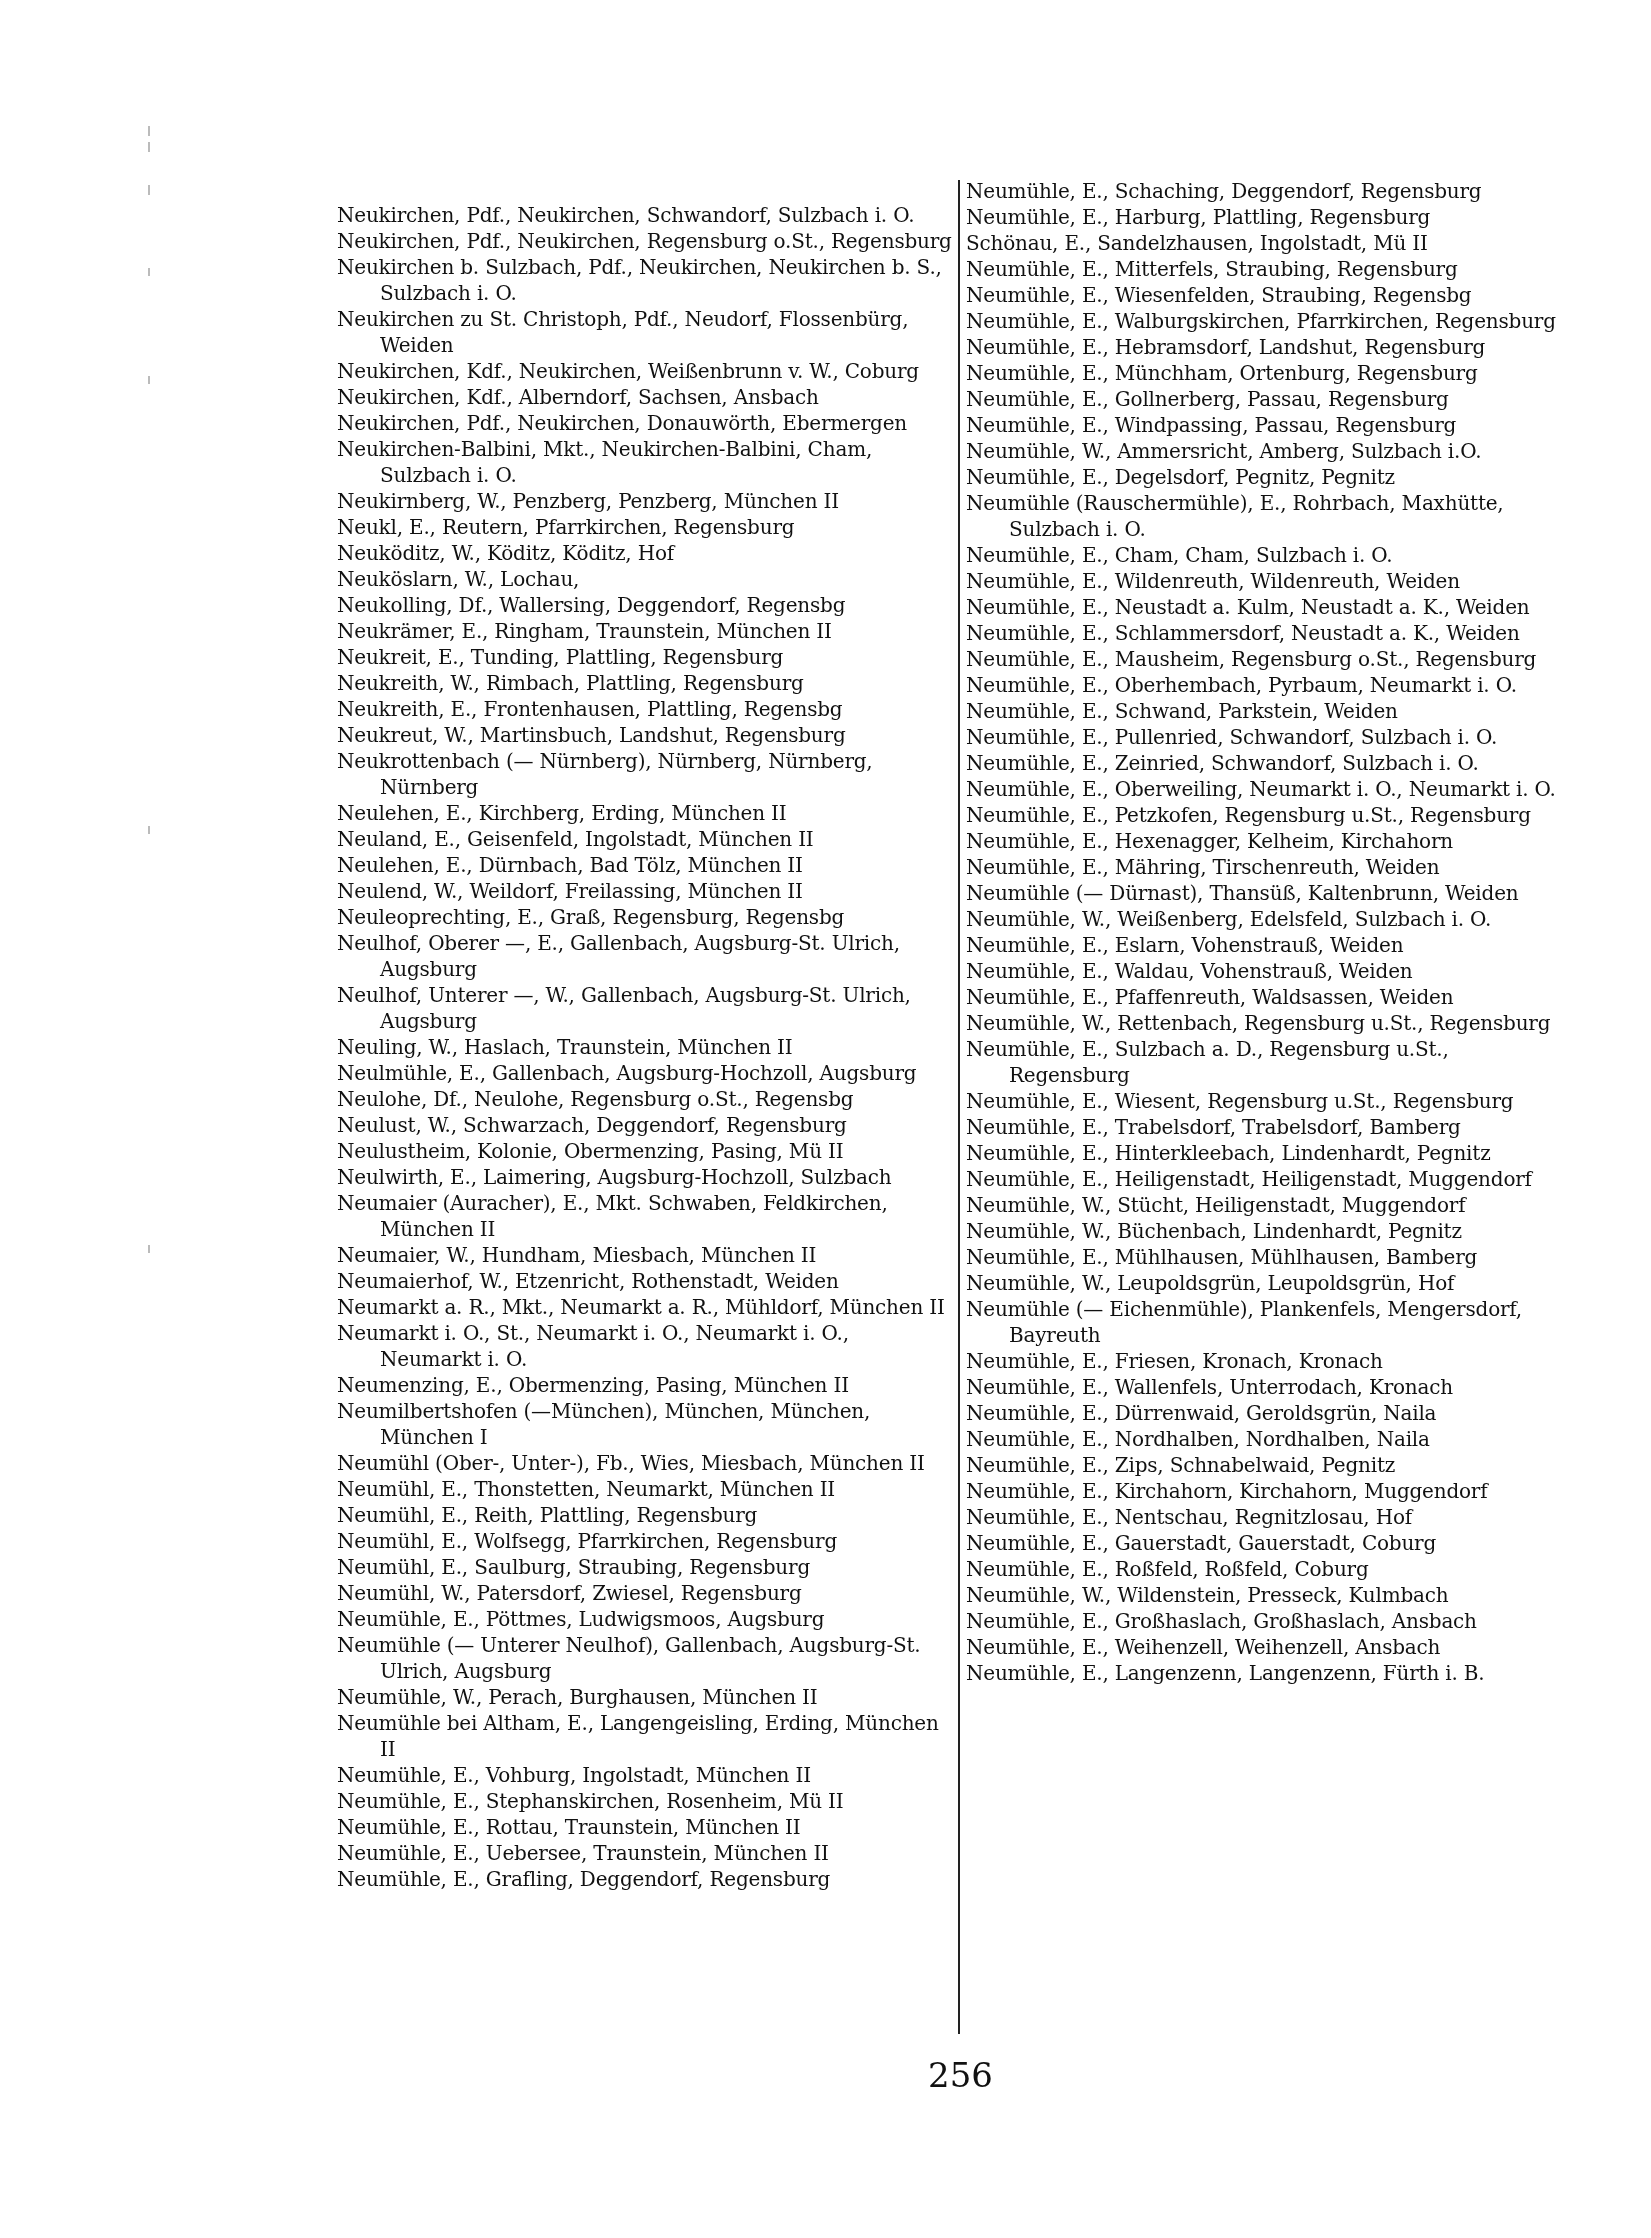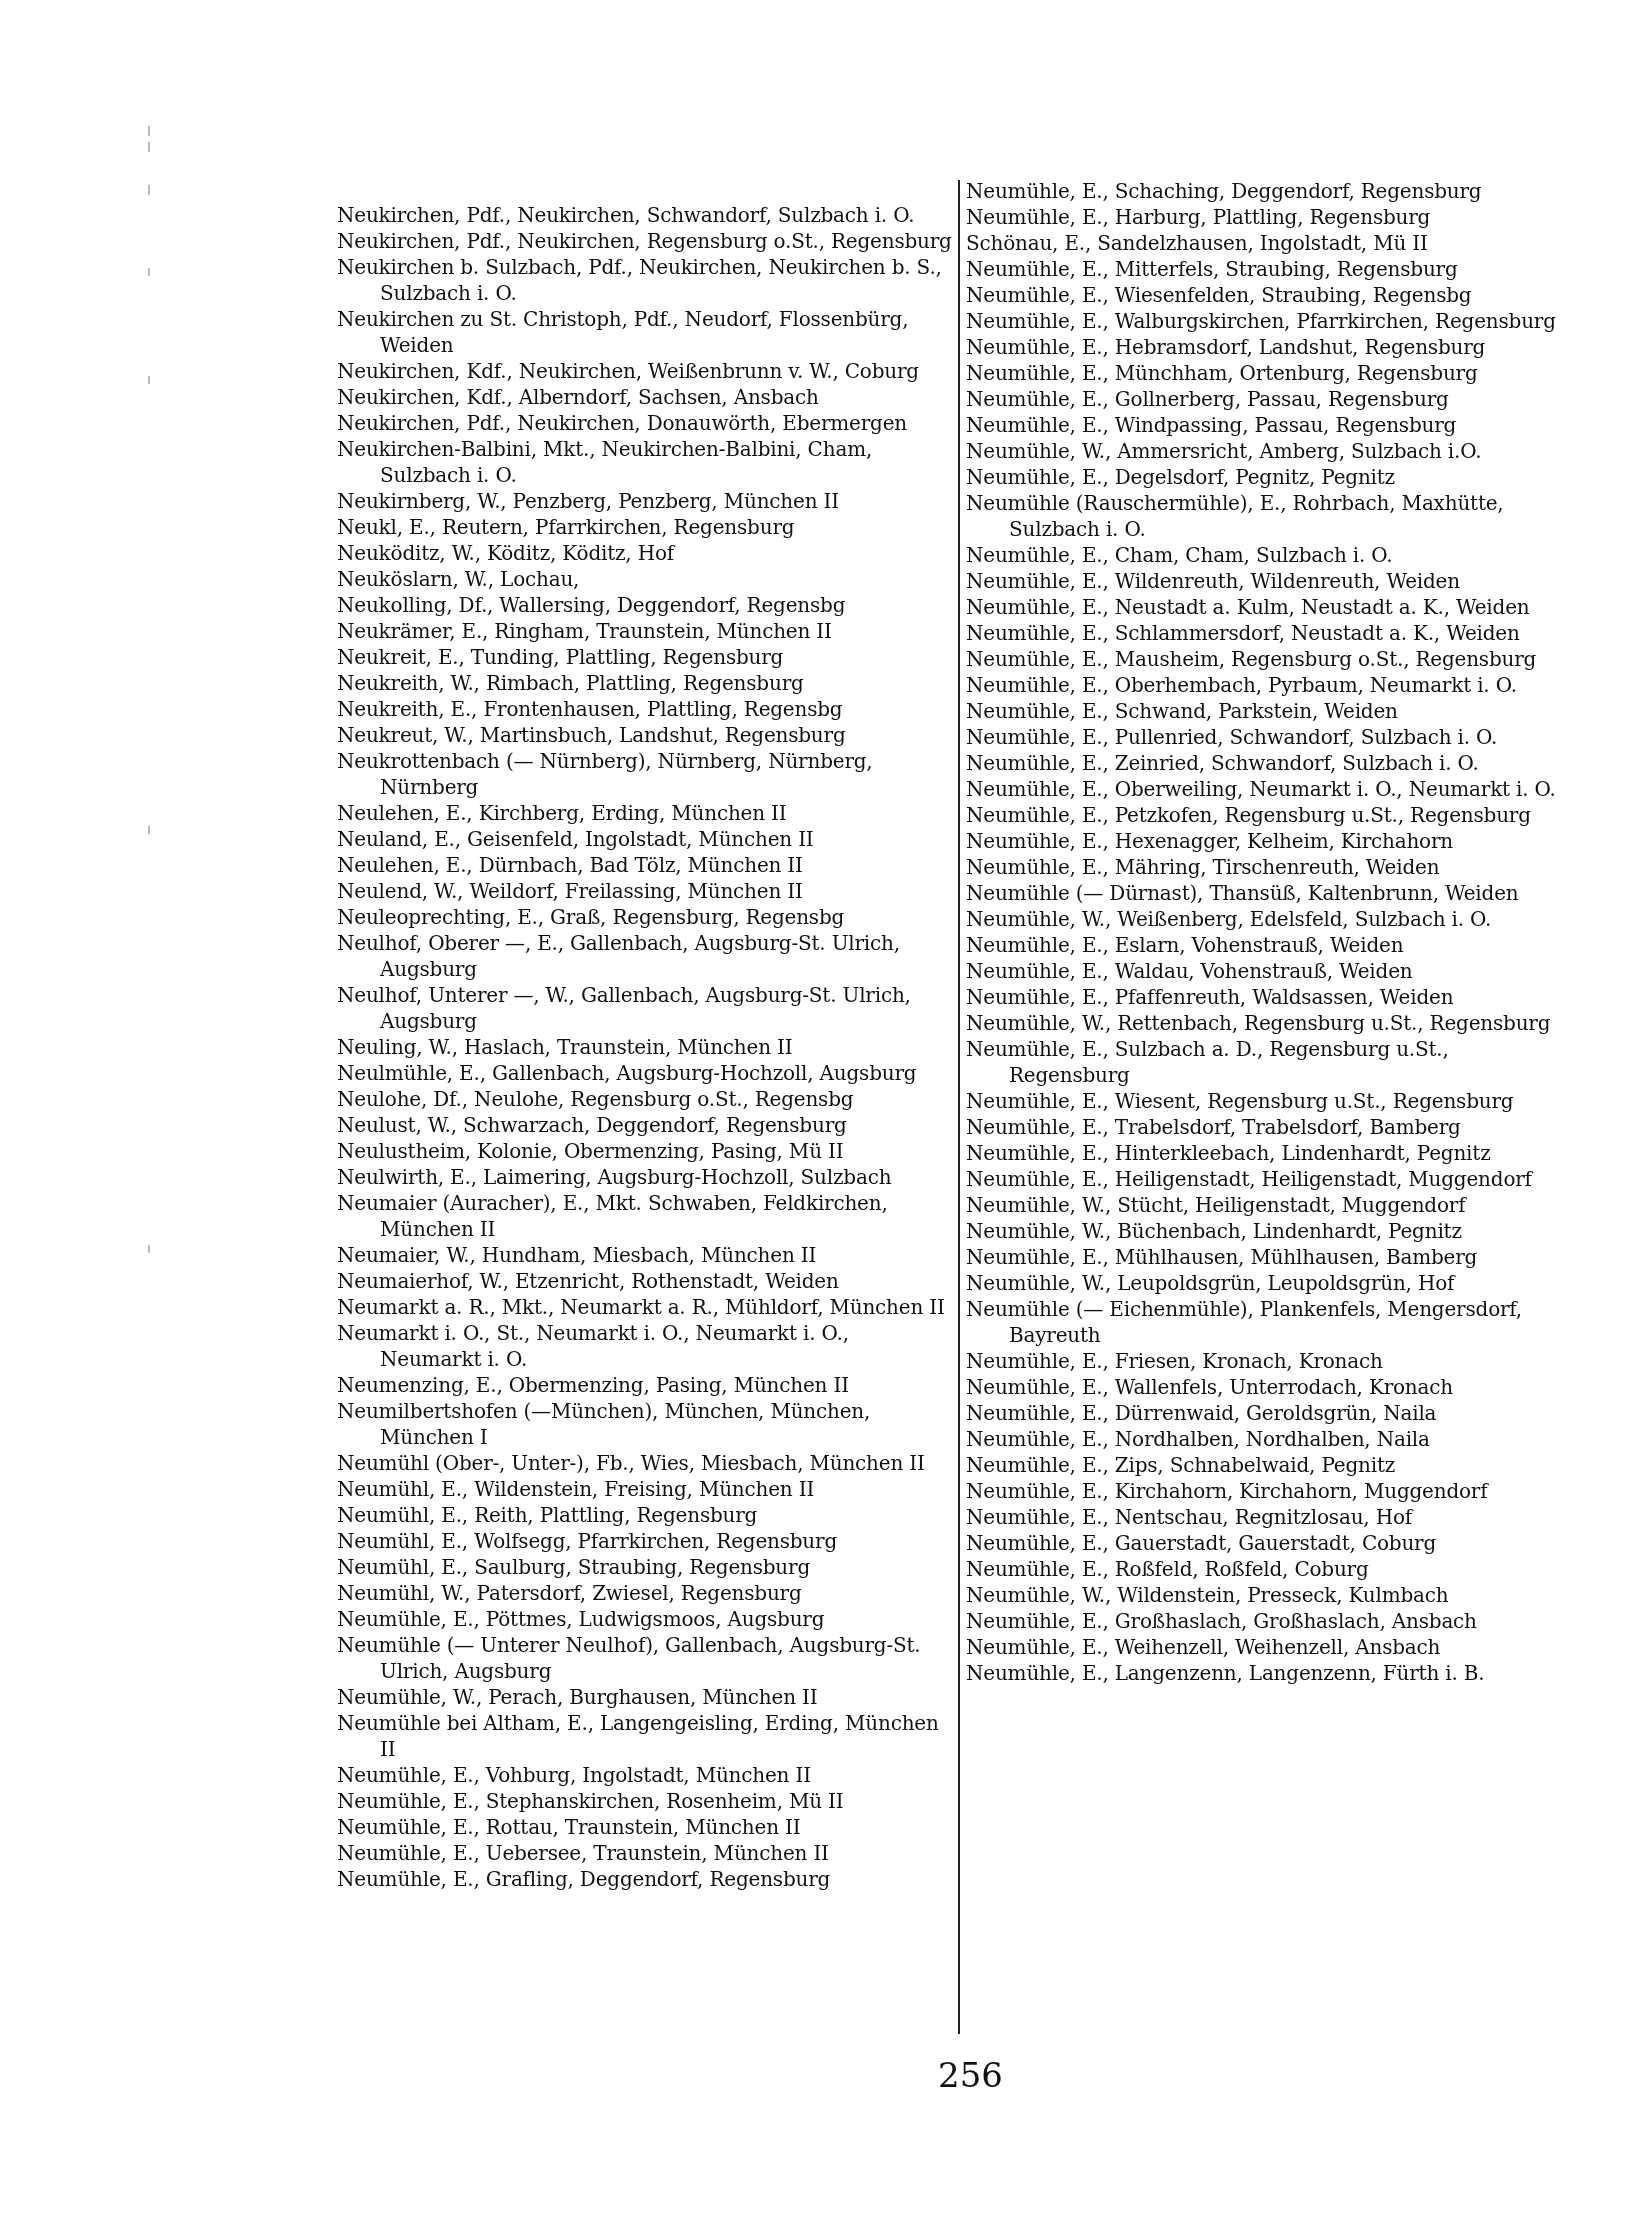--- a/index.html
+++ b/index.html
@@ -2,21 +2,21 @@
 <html style="font-size:8.6px"><head>
 <meta charset="utf-8">
 <style>
   html, body { margin:0; padding:0; background:#ffffff; }
   body { width:1651px; height:2239px; position:relative; overflow:hidden; font-family:"DejaVu Serif", serif; color:#111; }
   .col { position:absolute; top:178px; }
   .col.left { left:337px; width:617px;margin-top:24px; }
   .col.right { left:966px; width:606px; }
   .divider { position:absolute; left:958px; top:180px; width:1.6px; height:1854px; background:#222; }
   .entry { font-size:20px; line-height:26px; padding-left:43px; text-indent:-43px; white-space:normal; letter-spacing:-0.2px; }
-  .page-number { position:absolute; top:2055px; left:928px; width:75px; text-align:right; font-size:34px; font-family:"DejaVu Serif", serif; }
+  .page-number { position:absolute; top:2055px; left:928px; width:75px; text-align:left; font-size:34px; font-family:"DejaVu Serif", serif; }
   .margin-mark { position:absolute; width:2.1px; background:#bbb; }
 </style>
 </head>
 <body>
 
 <div>
   <div class="margin-mark" style="left:148px;top:126px;height:9.7px;"></div>
   <div class="margin-mark" style="left:148px;top:142px;height:9.7px;"></div>
   <div class="margin-mark" style="left:148px;top:185px;height:9.7px;"></div>
   <div class="margin-mark" style="left:148px;top:268px;height:7.5px;"></div>
@@ -59,21 +59,21 @@
     <div class="entry">Neulustheim, Kolonie, Obermenzing, Pasing, Mü II</div>
     <div class="entry">Neulwirth, E., Laimering, Augsburg-Hochzoll, Sulzbach</div>
     <div class="entry">Neumaier (Auracher), E., Mkt. Schwaben, Feldkirchen, München II</div>
     <div class="entry">Neumaier, W., Hundham, Miesbach, München II</div>
     <div class="entry">Neumaierhof, W., Etzenricht, Rothenstadt, Weiden</div>
     <div class="entry">Neumarkt a. R., Mkt., Neumarkt a. R., Mühldorf, München II</div>
     <div class="entry">Neumarkt i. O., St., Neumarkt i. O., Neumarkt i. O., Neumarkt i. O.</div>
     <div class="entry">Neumenzing, E., Obermenzing, Pasing, München II</div>
     <div class="entry">Neumilbertshofen (—München), München, München, München I</div>
     <div class="entry">Neumühl (Ober-, Unter-), Fb., Wies, Miesbach, München II</div>
-    <div class="entry">Neumühl, E., Wildenstein, Freising, München II</div>
+    <div class="entry">Neumühl, E., Thonstetten, Neumarkt, München II</div>
     <div class="entry">Neumühl, E., Reith, Plattling, Regensburg</div>
     <div class="entry">Neumühl, E., Wolfsegg, Pfarrkirchen, Regensburg</div>
     <div class="entry">Neumühl, E., Saulburg, Straubing, Regensburg</div>
     <div class="entry">Neumühl, W., Patersdorf, Zwiesel, Regensburg</div>
     <div class="entry">Neumühle, E., Pöttmes, Ludwigsmoos, Augsburg</div>
     <div class="entry">Neumühle (— Unterer Neulhof), Gallenbach, Augsburg-St. Ulrich, Augsburg</div>
     <div class="entry">Neumühle, W., Perach, Burghausen, München II</div>
     <div class="entry">Neumühle bei Altham, E., Langengeisling, Erding, München II</div>
     <div class="entry">Neumühle, E., Vohburg, Ingolstadt, München II</div>
     <div class="entry">Neumühle, E., Stephanskirchen, Rosenheim, Mü II</div>

